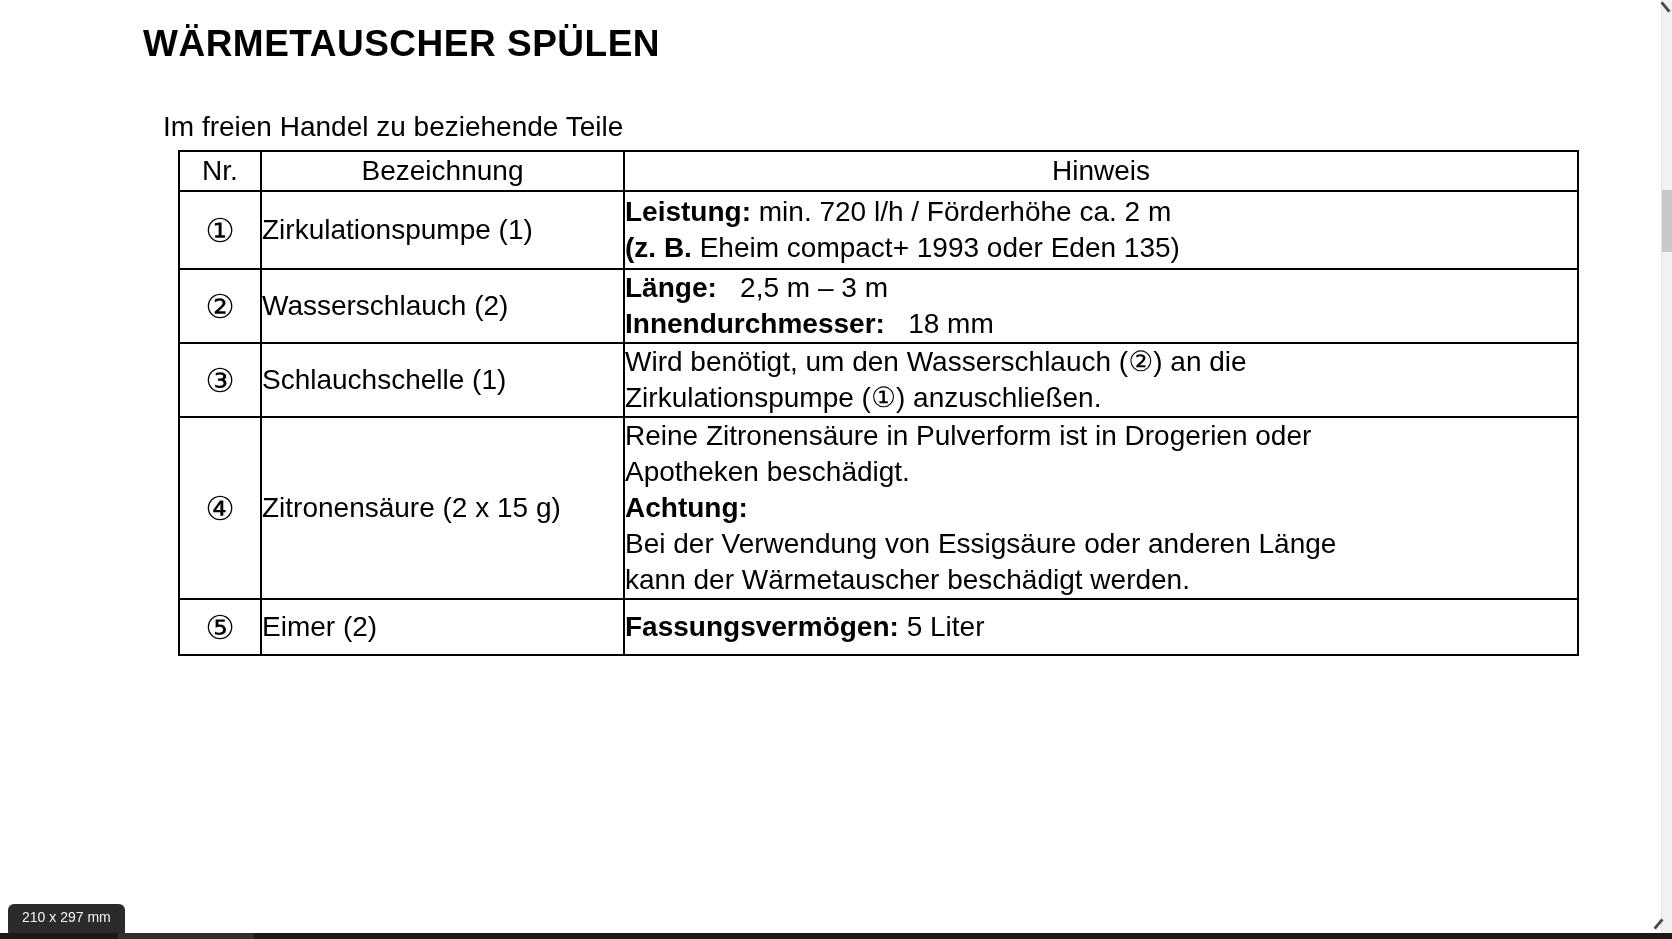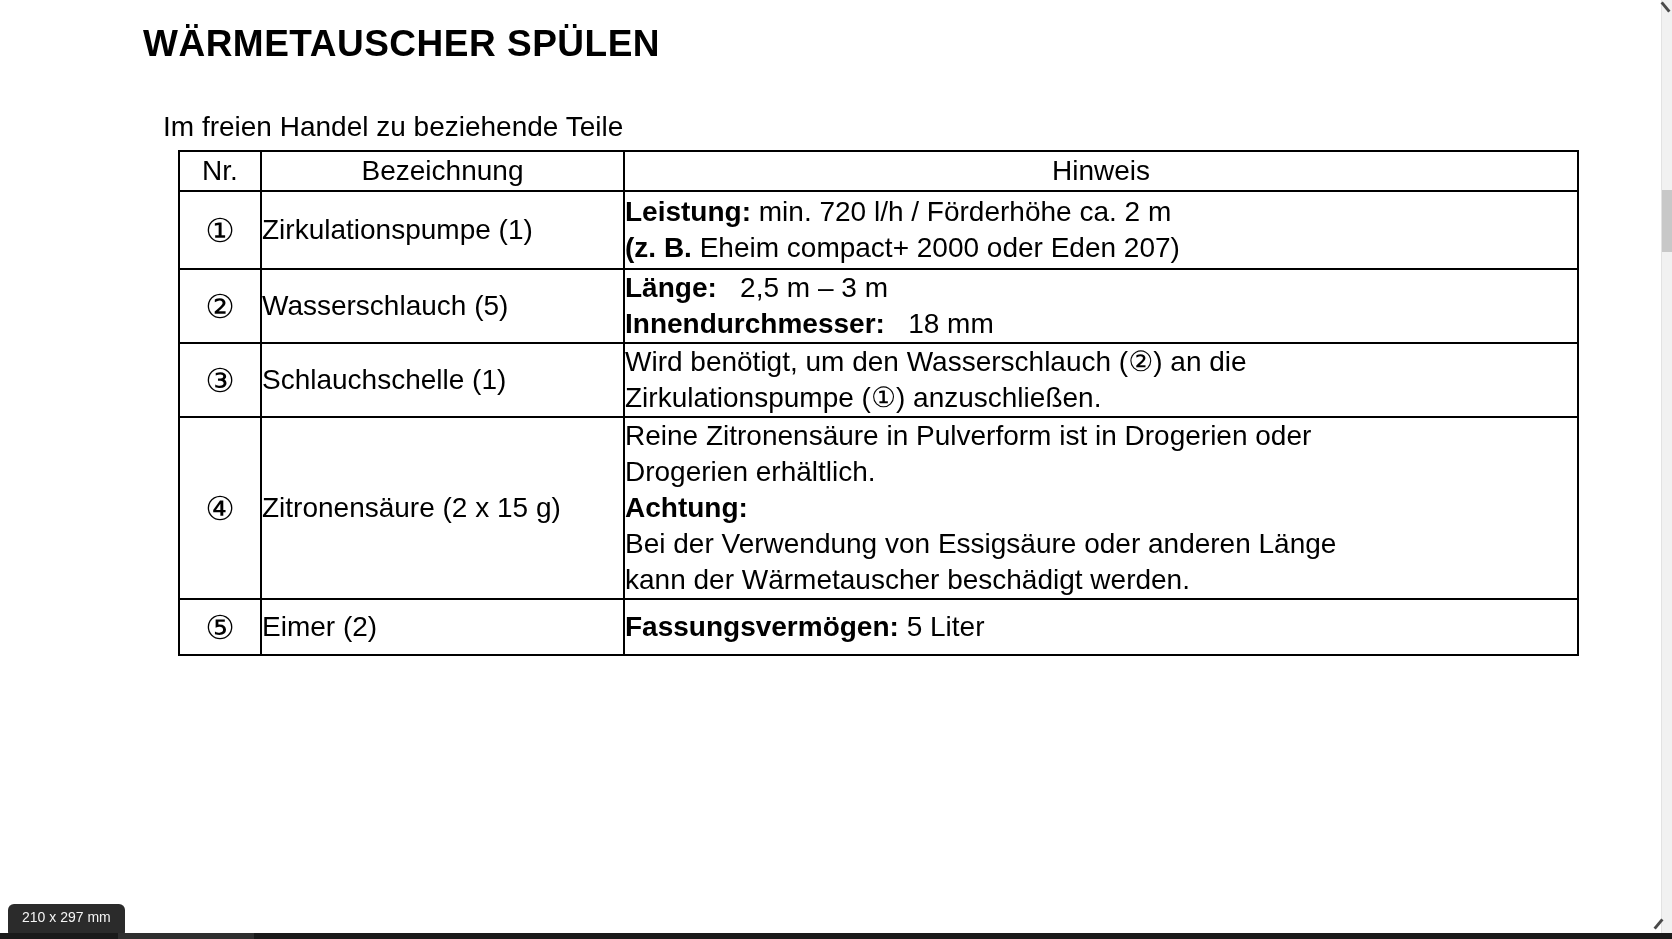--- a/index.html
+++ b/index.html
@@ -121,45 +121,45 @@
           <th>Bezeichnung</th>
           <th>Hinweis</th>
         </tr>
       </thead>
       <tbody>
           <tr style="height: 78px;">
             <td class="nr-cell"><span>①</span></td>
             <td class="bez-cell">Zirkulationspumpe (1)</td>
             <td class="hin-cell">
               <div class="line"><span class="b">Leistung:</span><span> min. 720 l/h / Förderhöhe ca. 2 m</span></div>
-              <div class="line"><span class="b">(z. B.</span><span> Eheim compact+ 2000 oder Eden 207)</span></div>
+              <div class="line"><span class="b">(z. B.</span><span> Eheim compact+ 1993 oder Eden 135)</span></div>
             </td>
           </tr>
           <tr style="height: 74px;">
             <td class="nr-cell"><span>②</span></td>
-            <td class="bez-cell">Wasserschlauch (5)</td>
+            <td class="bez-cell">Wasserschlauch (2)</td>
             <td class="hin-cell">
               <div class="line"><span class="b">Länge:</span><span>&nbsp;&nbsp;&nbsp;2,5 m – 3 m</span></div>
               <div class="line"><span class="b">Innendurchmesser:</span><span>&nbsp;&nbsp;&nbsp;18 mm</span></div>
             </td>
           </tr>
           <tr style="height: 72px;">
             <td class="nr-cell"><span>③</span></td>
             <td class="bez-cell">Schlauchschelle (1)</td>
             <td class="hin-cell">
               <div class="line"><span>Wird benötigt, um den Wasserschlauch (②) an die</span></div>
               <div class="line"><span>Zirkulationspumpe (①) anzuschließen.</span></div>
             </td>
           </tr>
           <tr style="height: 181px;">
             <td class="nr-cell"><span>④</span></td>
             <td class="bez-cell">Zitronensäure (2 x 15 g)</td>
             <td class="hin-cell">
               <div class="line"><span>Reine Zitronensäure in Pulverform ist in Drogerien oder</span></div>
-              <div class="line"><span>Drogerien erhältlich.</span></div>
+              <div class="line"><span>Apotheken beschädigt.</span></div>
               <div class="line"><span class="b">Achtung:</span></div>
               <div class="line"><span>Bei der Verwendung von Essigsäure oder anderen Länge</span></div>
               <div class="line"><span>kann der Wärmetauscher beschädigt werden.</span></div>
             </td>
           </tr>
           <tr style="height: 56px;">
             <td class="nr-cell"><span>⑤</span></td>
             <td class="bez-cell">Eimer (2)</td>
             <td class="hin-cell">
               <div class="line"><span class="b">Fassungsvermögen:</span><span> 5 Liter</span></div>

